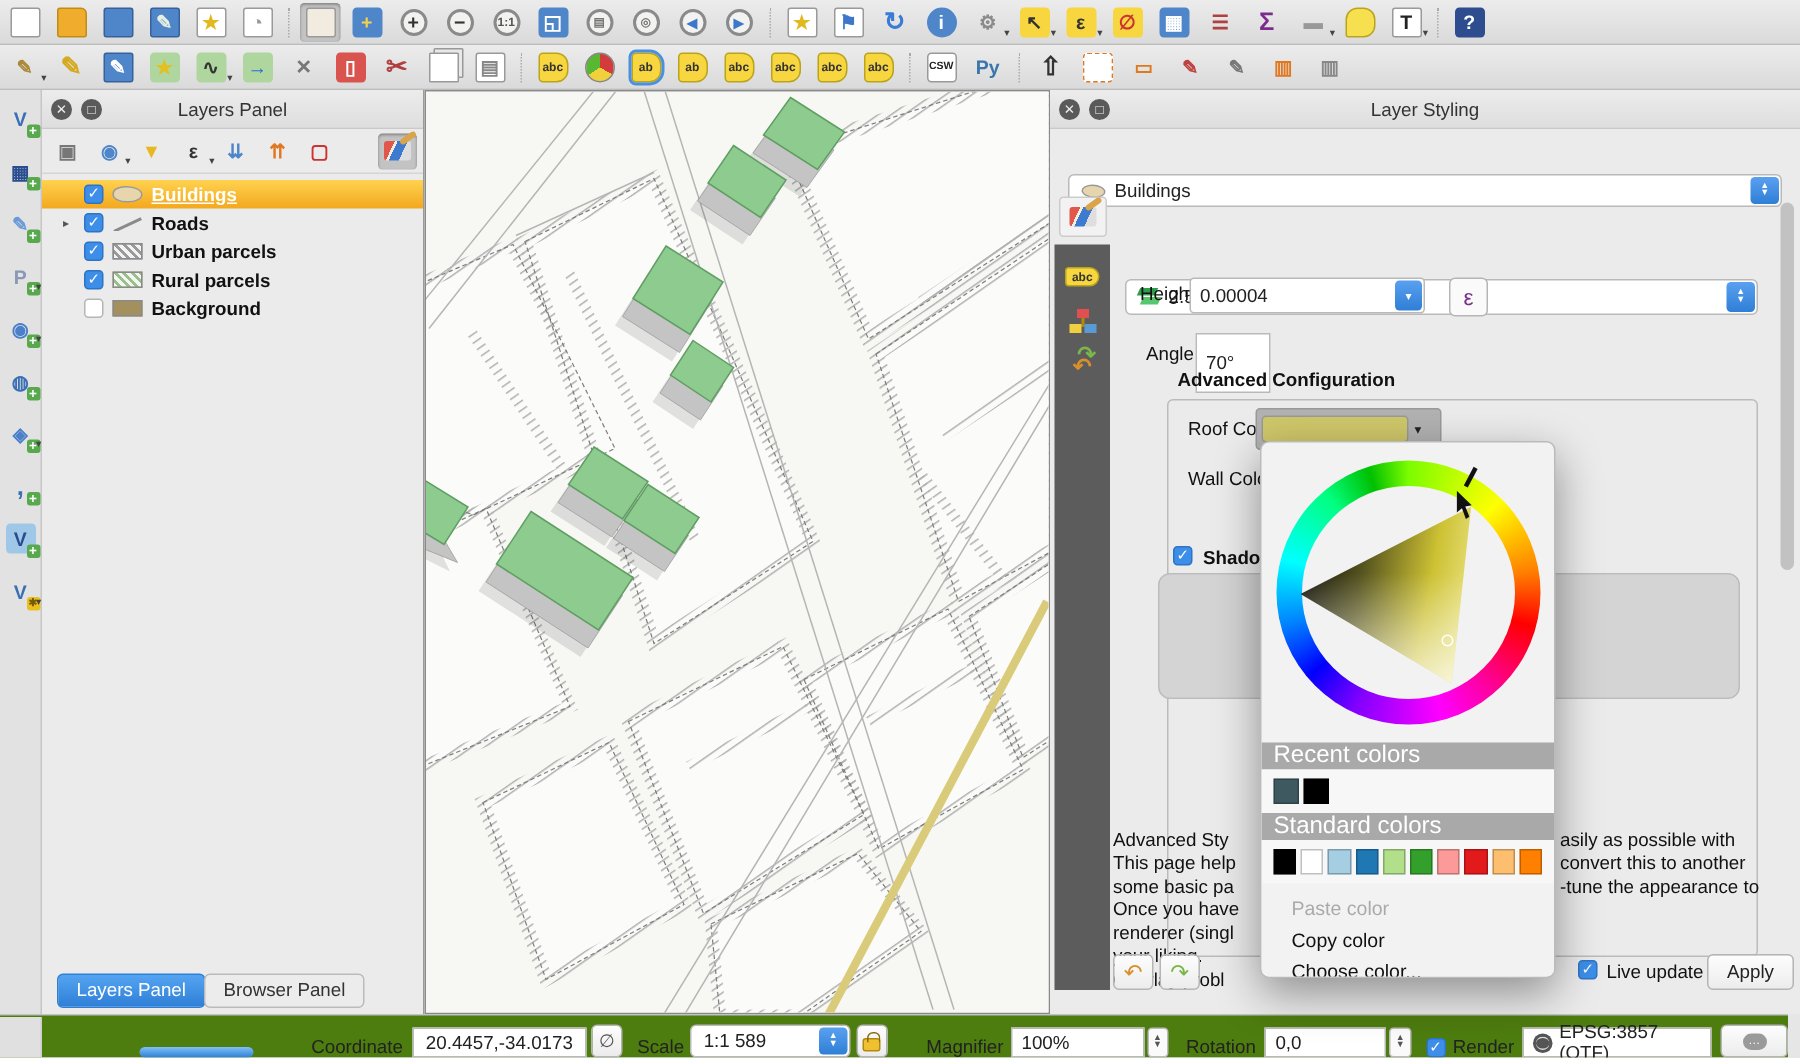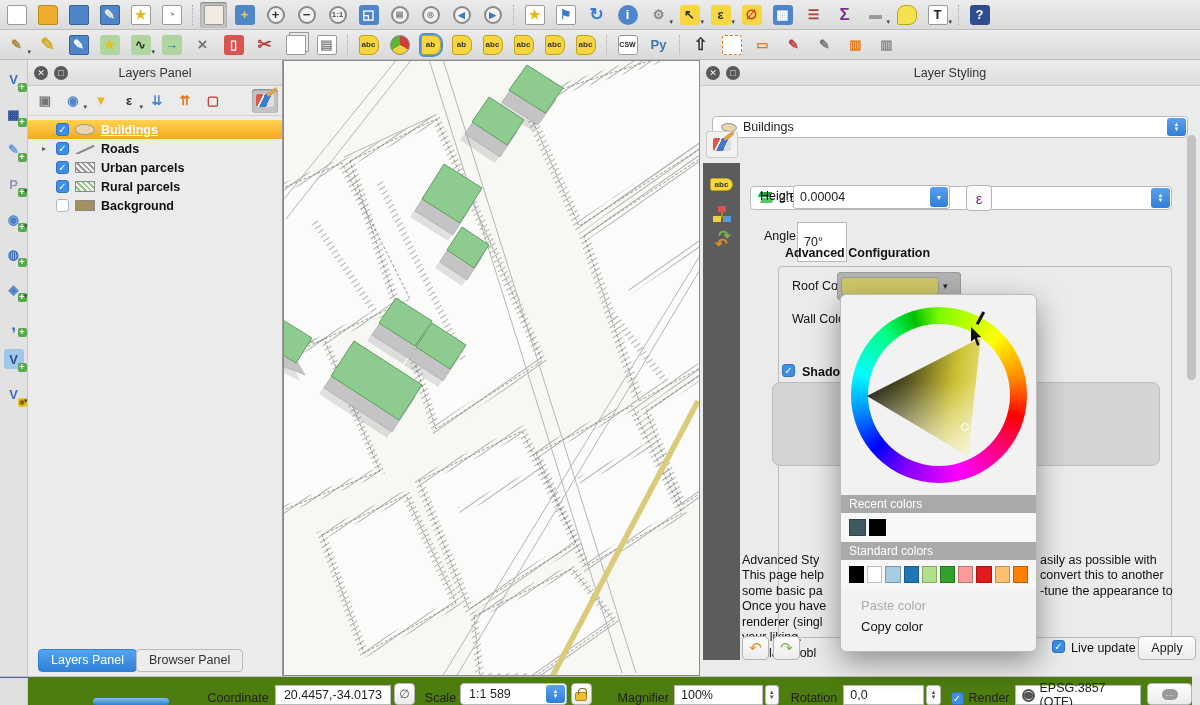--- a/index.html
+++ b/index.html
@@ -101,21 +101,21 @@
   #ring::after { content:""; position:absolute; inset:17px; border-radius:50%; background:#f2f2f2; }
   #tri { position:absolute; left:26px; top:30px; width:144px; height:142px; z-index:2;
     clip-path:polygon(0% 50%, 79% 9%, 70% 92%);
     background:linear-gradient(to bottom, rgba(255,255,255,0) 40%, rgba(255,255,255,.75) 95%),
                linear-gradient(100deg, #000 2%, #55531f 30%, #cdc133 58%, #efe98f 80%, #f8f6d8 98%); }
   #trimark { position:absolute; left:120px; top:128px; width:8px; height:8px; border:1.5px solid #fff; border-radius:50%; z-index:3; }
   #huetick { position:absolute; left:138px; top:16px; width:2.5px; height:14px; background:#111; transform:rotate(28deg); z-index:3; }
   #cursor { position:absolute; left:130px; top:32px; width:13px; height:19px; background:#111; z-index:4;
     clip-path:polygon(0 0, 0 78%, 28% 62%, 48% 100%, 66% 92%, 45% 56%, 78% 52%);
     filter:drop-shadow(0 0 1px #fff); }
-  .band { height:18px; background:#a9a9a9; color:#fff; font-size:12px; display:flex; align-items:center; padding-left:8px; }
+  .band { height:18px; background:#a9a9a9; color:#fff; font-size:16px; display:flex; align-items:center; padding-left:8px; }
   .swrow { display:flex; gap:3px; padding:6px 8px; background:#f7f7f7; }
   .csw { width:17px; height:17px; border:1px solid rgba(0,0,0,.25); }
   .pmenu { padding:6px 0 0; background:#f2f2f2; }
   .pmi { height:21px; display:flex; align-items:center; padding-left:20px; font-size:13px; color:#111; }
   .pmi[data-enabled="false"] { color:#aaa; }
 
   
   #statusbar { left:0; top:676px; width:1192px; height:29px; background:#4d7c0f; border-top:1px solid #c2c2c2; display:flex; align-items:flex-end; font-size:12.5px; }
   .sb-field { background:#fff; border:1px solid #b9b9b9; height:20px; display:flex; align-items:center; padding:0 6px; }
   #progressbar { width:82px; height:7px; border-radius:4px; background:linear-gradient(#7fc0f7,#2e7fd6); }
@@ -747,20 +747,21 @@
         <span class="csw" style="background: rgb(227, 26, 28);"></span>
         <span class="csw" style="background: rgb(253, 191, 111);"></span>
         <span class="csw" style="background: rgb(255, 127, 0);"></span>
       </div>
     <div class="pmenu">
 
         <div class="pmi" data-enabled="false">Paste color</div>
 
         <div class="pmi" data-enabled="true">Copy color</div>
 
+        <div class="pmi" data-enabled="true">Choose color...</div>
       </div>
   </div>
 
   <div id="statusbar" class="abs">
     <span style="width:30px;height:27px;background:#e0e0e0;border-right:1px solid #ccc;"></span>
     <span id="progressbar" style="margin-left:65px;"></span>
     <span style="margin-left:38px;">Coordinate</span>
     <span class="sb-field" style="margin-left:6px; width:124px; justify-content:center;">20.4457,-34.0173</span>
     <span class="btn" style="margin-left:3px; width:22px; height:22px;">
         <span style="color:#555;font-size:12px;">∅</span>

